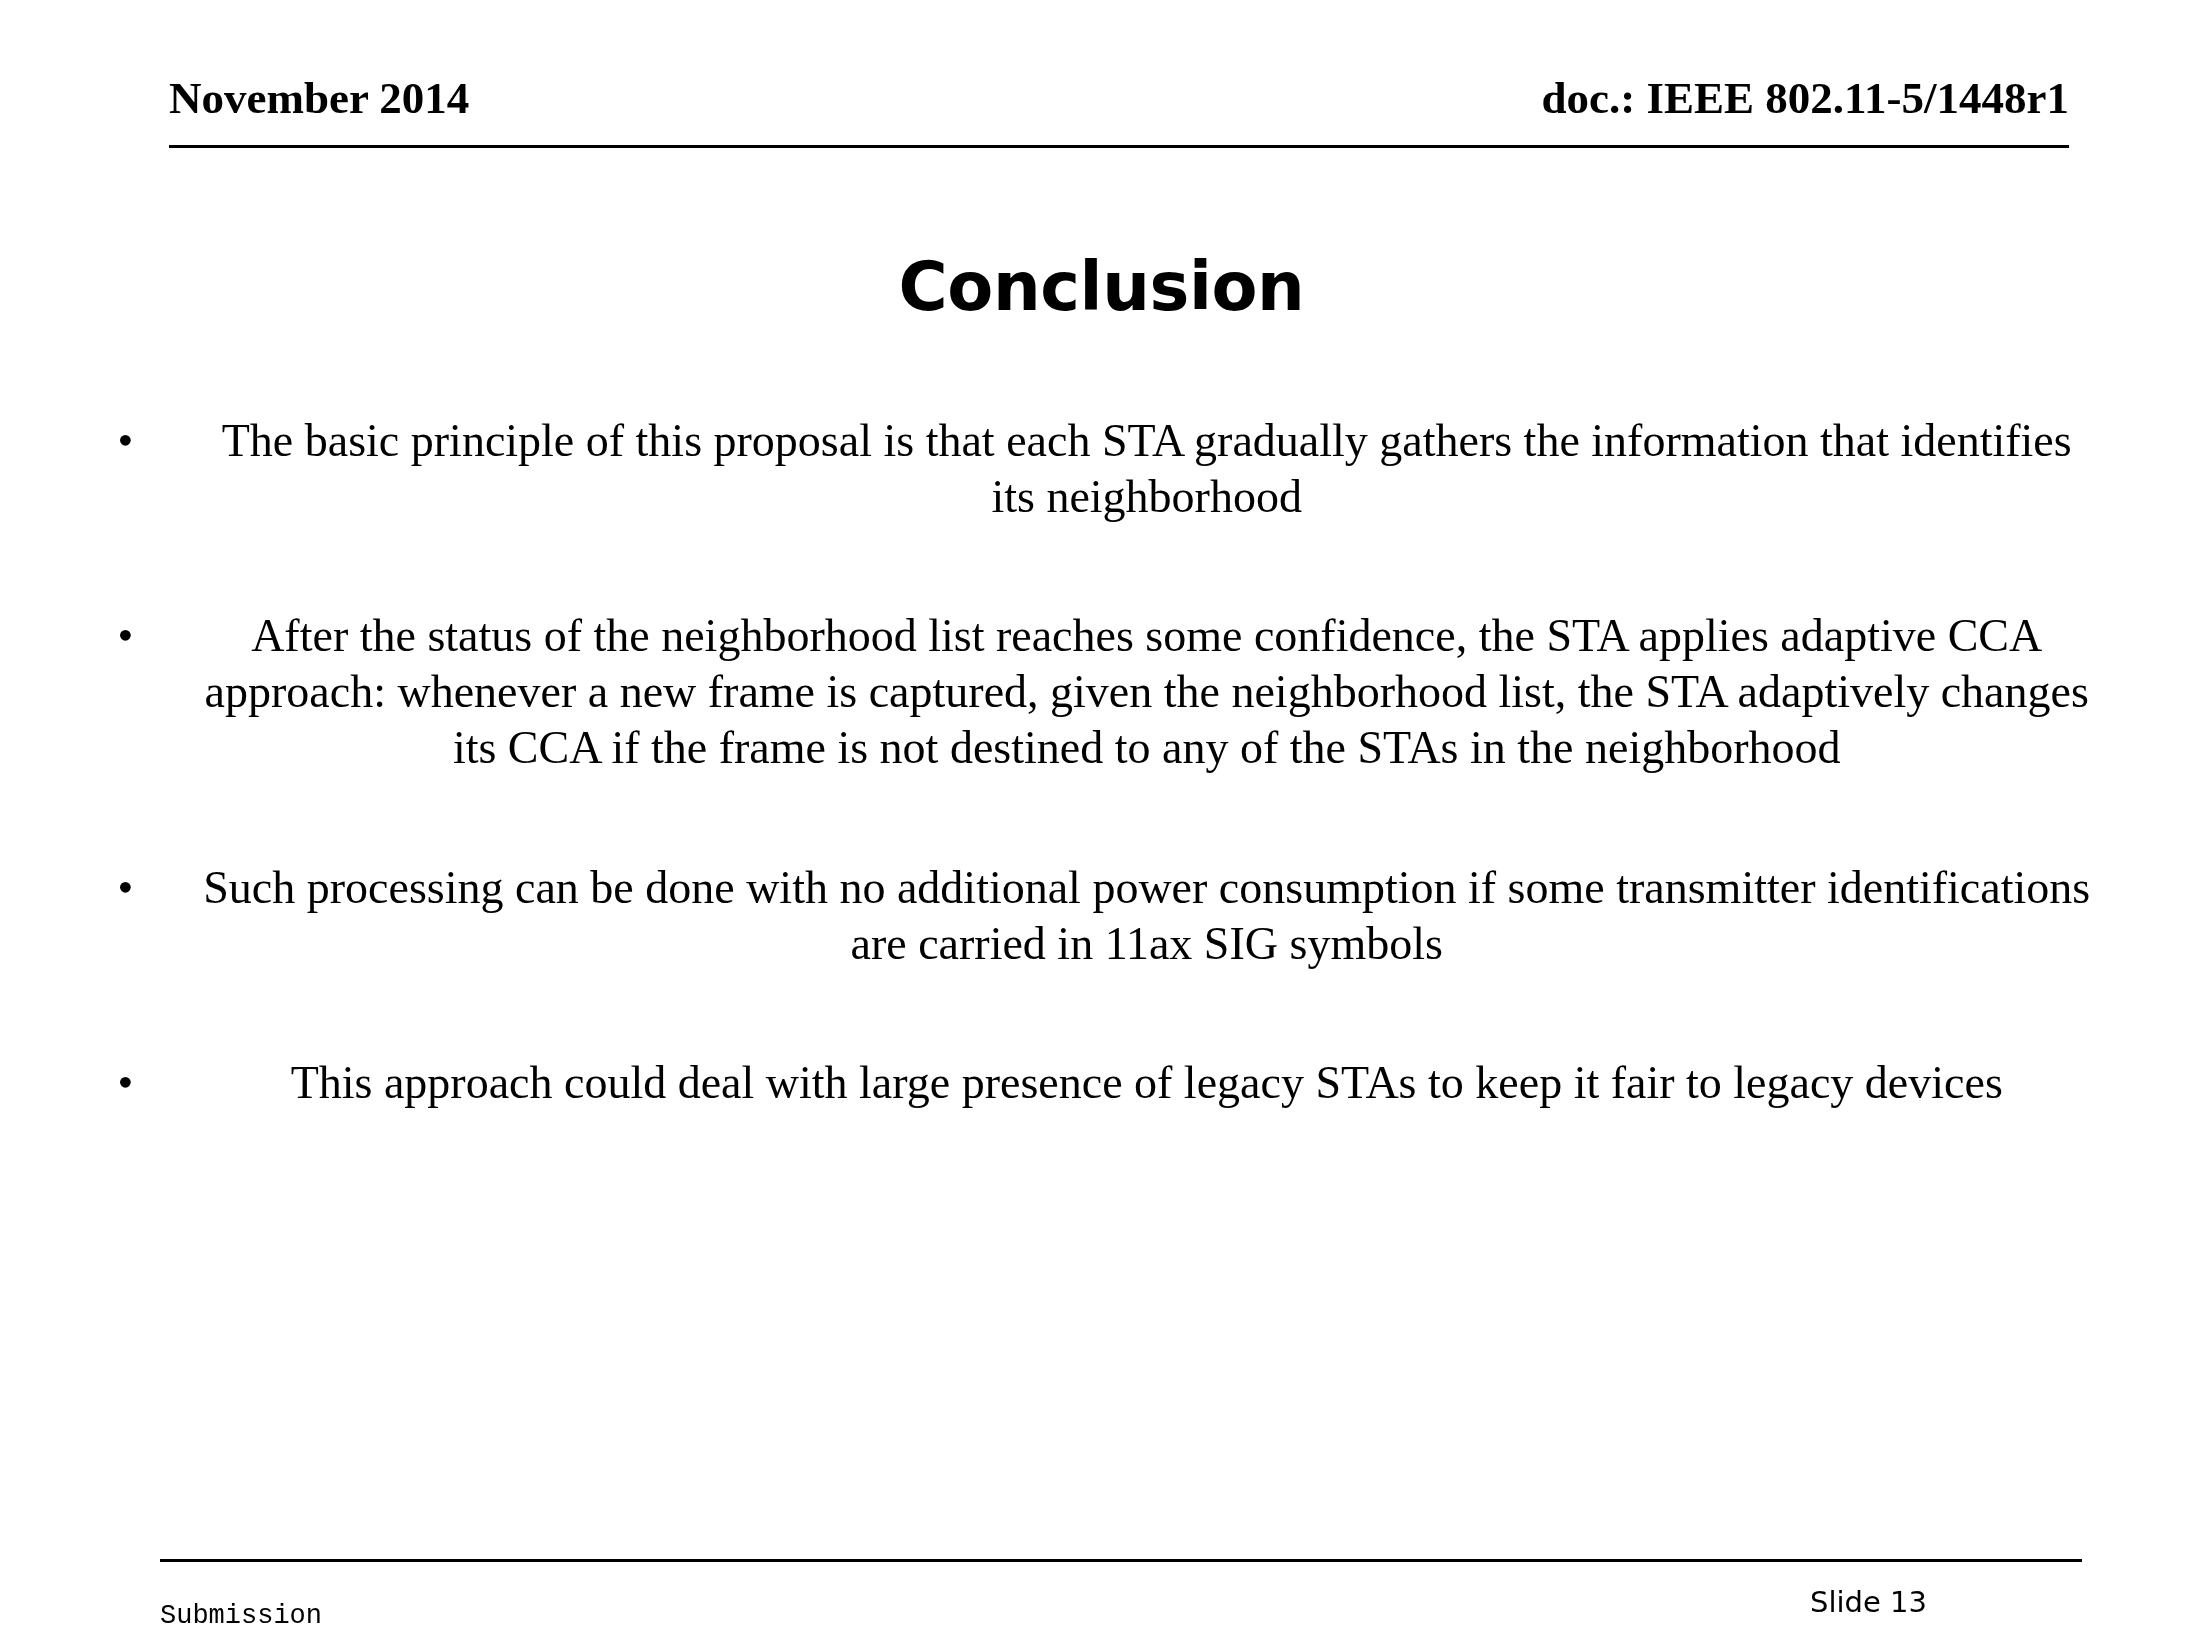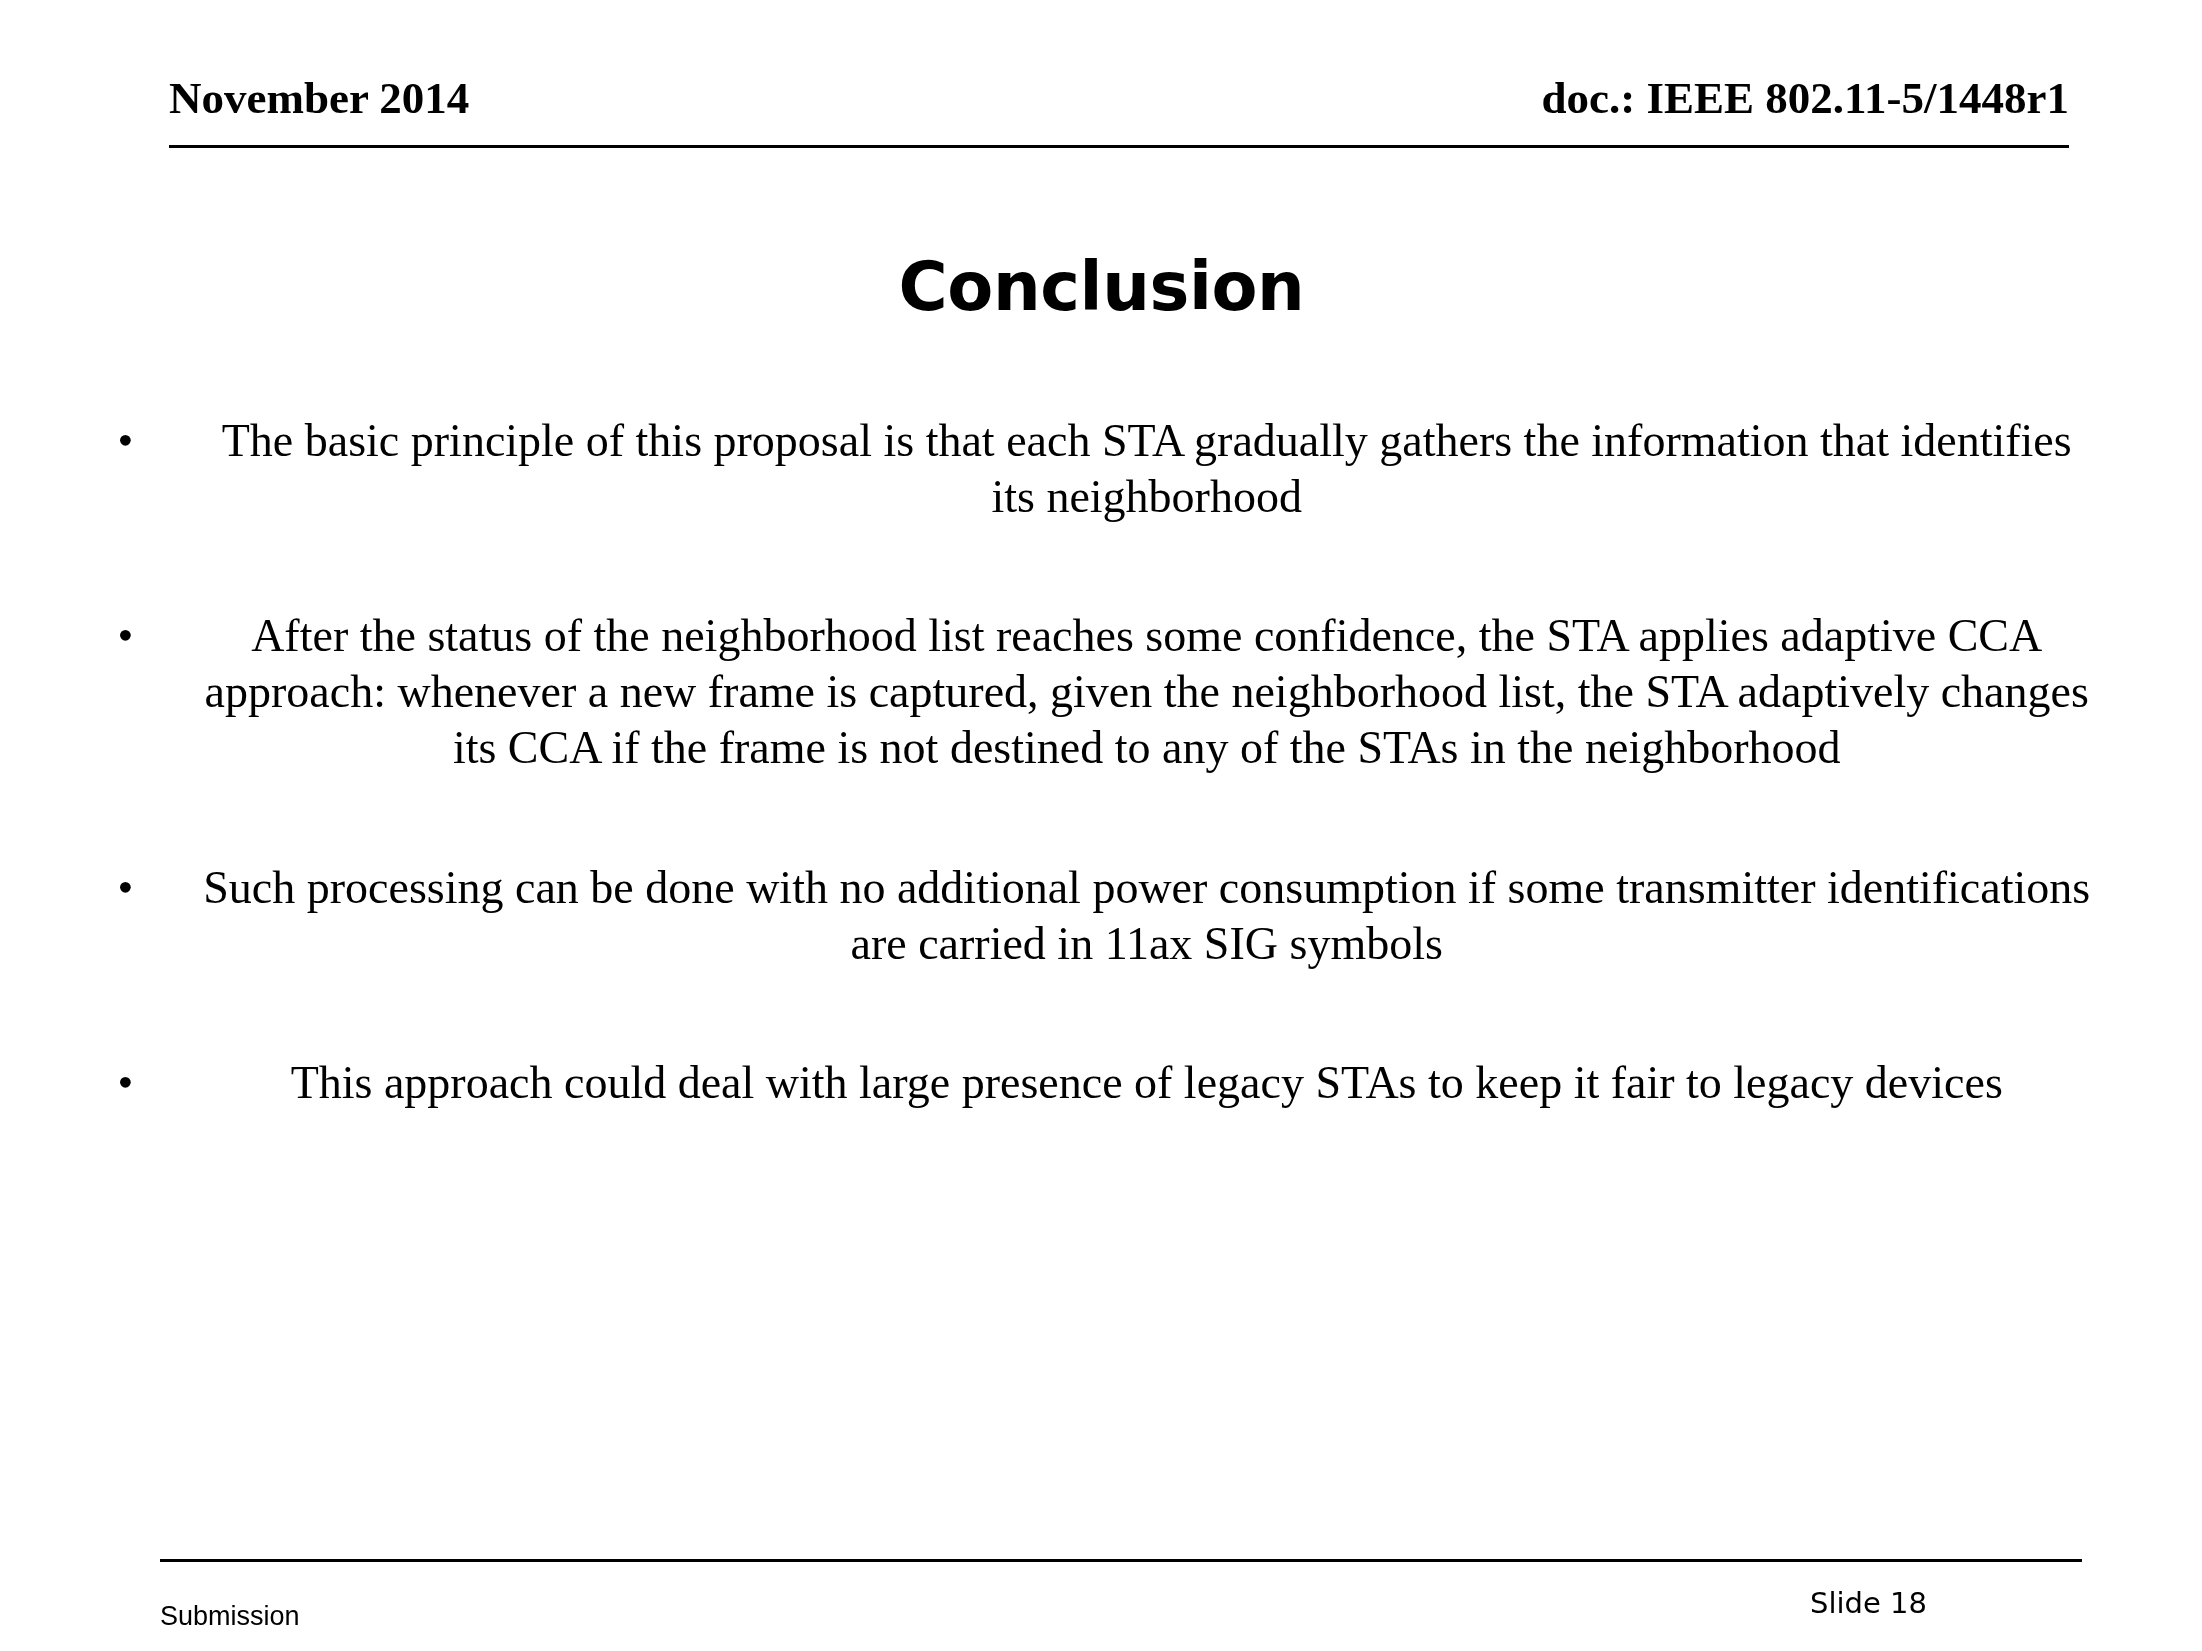--- a/index.html
+++ b/index.html
@@ -99,21 +99,21 @@
     position: absolute;
     left: 160px;
     top: 1573px;
     width: 1922px;
     display: flex;
     justify-content: space-between;
     align-items: center;
     font-family: "DejaVu Sans", sans-serif;
     font-size: 27px;
   }
-  .footer-left { font-family: Liberation Sans, sans-serif; font-size: 27px; margin-top: 28px; }
+  .footer-left { font-family: Liberation Mono, monospace; font-size: 27px; margin-top: 28px; }
   .footer-right {
     font-family: "DejaVu Sans", sans-serif;
     font-size: 29px;
     margin-right: 155px;
   }
 </style>
 </head>
 <body>
 
 <div class="slide">
@@ -146,17 +146,17 @@
     <div class="bullet">
       <div class="bullet-mark">•</div>
       <div class="bullet-text">This approach could deal with large presence of legacy STAs to keep it fair to legacy devices</div>
     </div>
 
   </div>
 
   <div class="footer-rule"></div>
   <div class="footer">
     <div class="footer-left">Submission</div>
-    <div class="footer-right">Slide 18</div>
+    <div class="footer-right">Slide 13</div>
   </div>
 
 </div>
 
 
 </body></html>

